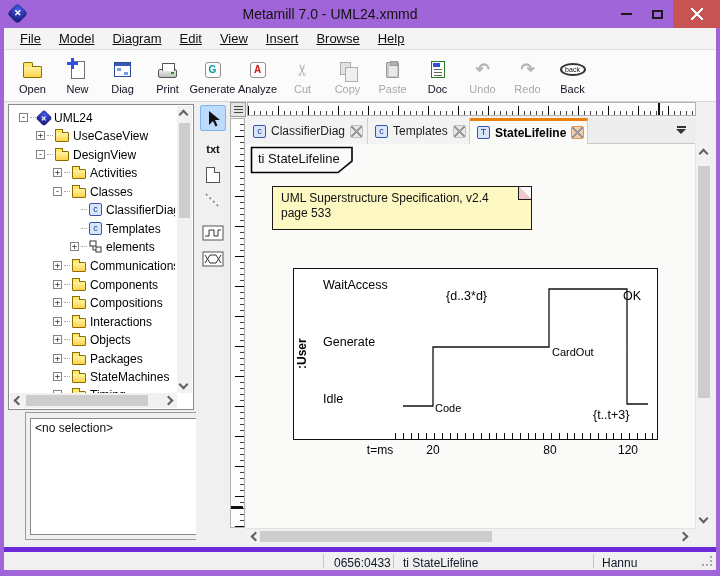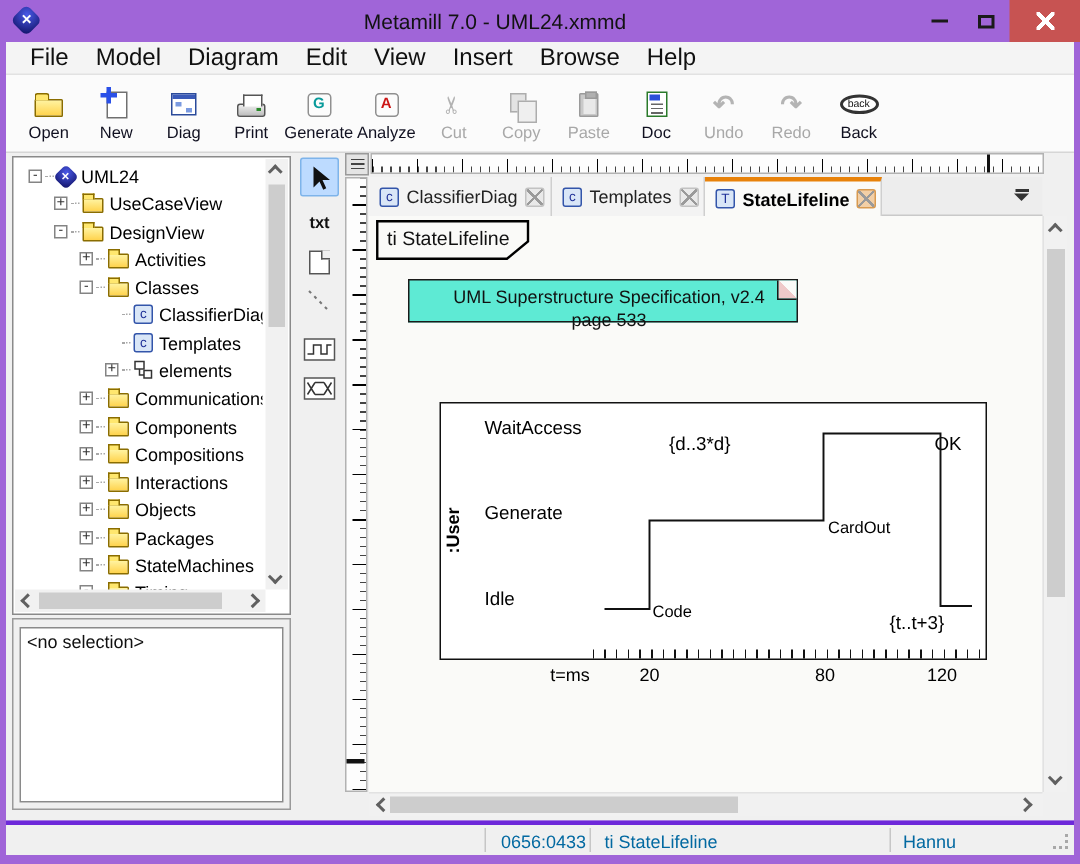--- a/index.html
+++ b/index.html
@@ -25,21 +25,21 @@
   .glyph-min { width:11px; height:2px; background:#1a1a1a; }
   .glyph-max { width:11px; height:9px; border:2px solid #1a1a1a; background:transparent; }
   .glyph-x { width:12px; height:12px;
     background:
       linear-gradient(45deg, transparent 43%, #fff 43% 57%, transparent 57%),
       linear-gradient(135deg, transparent 43%, #fff 43% 57%, transparent 57%); }
   
   .menubar { position:absolute; left:4px; top:28px; width:712px; height:22px;
     background:#F4F4F4; border-bottom:1px solid #E2E2E2;
     display:flex; align-items:center; padding-left:7px; }
-  .menu-item { padding:0 9px; font-size:16px; color:#101010; }
+  .menu-item { padding:0 9px; font-size:13px; color:#101010;text-decoration:underline; }
   
   .toolbar { position:absolute; left:4px; top:50px; width:712px; height:52px;
     background:#FBFBFB; border-bottom:1px solid #D6D6D6;
     display:flex; padding-left:6px; overflow:hidden; }
   .tb-btn { width:45px; flex:0 0 45px; display:flex; flex-direction:column;
     align-items:center; justify-content:center; gap:3px; padding-top:2px; }
   .tb-ico { width:24px; height:22px; position:relative;
     display:flex; align-items:center; justify-content:center; }
   .tb-label { font-size:11px; color:#101020; line-height:11px; }
   .disabled .tb-label { color:#A8A8A8; }
@@ -119,21 +119,21 @@
   
   .vscroll { position:absolute; background:#F1F1F1; }
   .hscroll { position:absolute; background:#F1F1F1; }
   .thumb { position:absolute; background:#CDCDCD; }
   .chev { position:absolute; width:7px; height:7px; border-right:2px solid #606060; border-bottom:2px solid #606060; }
   .chev.up    { transform:rotate(-135deg); }
   .chev.down  { transform:rotate(45deg); }
   .chev.left  { transform:rotate(135deg); }
   .chev.right { transform:rotate(-45deg); }
   
-  .sel-outer { position:absolute; left:8px; top:412px; width:186px; height:128px;
+  .sel-outer { position:absolute; left:25px; top:412px; width:186px; height:128px;
     background:#F0F0F0; border:1px solid #9a9a9a; }
   .sel-inner { position:absolute; left:4px; top:5px; right:4px; bottom:4px;
     background:#fff; border:1px solid #8a8a8a; font-size:12px; color:#111; padding:2px 4px; }
   
   .palette { position:absolute; left:196px; top:102px; width:34px; height:438px; background:#F0F0F0; }
   .pal-btn { position:absolute; left:4px; width:26px; height:26px;
     display:flex; align-items:center; justify-content:center; border-radius:2px; }
   .pal-btn.selected { background:#BDDBFF; border:1px solid #7EB4EA; }
   .p-txt { font-size:11px; font-weight:bold; color:#111; }
   .p-note { width:14px; height:16px; background:#fff; border:1px solid #555; position:relative; }
@@ -173,42 +173,42 @@
   .tab.active .tab-close { background-color:#F2CFA6; border-color:#D89A50; }
   .tab-menu { position:absolute; right:6px; top:6px; width:16px; height:14px;
     display:flex; flex-direction:column; align-items:center; gap:1px; padding-top:2px; }
   .tab-menu b { width:9px; height:2px; background:#333; }
   .tab-menu s { width:0; height:0; border:5px solid transparent; border-top:5px solid #333; border-bottom:none; }
   
   .canvas { position:absolute; left:246px; top:144px; width:449px; height:384px;
     background:#FAFAF8; overflow:hidden; }
   .frame-label-shape { position:absolute; left:4px; top:2px; }
   .frame-label-text { position:absolute; left:12px; top:7px; font-size:13px; color:#111; }
-  .note { position:absolute; left:26px; top:42px; width:260px; height:29px;
-    background:#5eead4; border:1px solid #1a1a1a; padding:4px 0 0 8px;text-align:center; }
+  .note { position:absolute; left:26px; top:42px; width:260px; height:44px;
+    background:#fef9c3; border:1px solid #1a1a1a; padding:4px 0 0 8px; }
   .note .fold { position:absolute; right:0; top:0; width:13px; height:13px;
     background:linear-gradient(225deg, #FAFAF8 0 50%, #EFC9C9 50% 100%);
     border-left:1px solid #1a1a1a; border-bottom:1px solid #1a1a1a; }
   .note-line { font-size:12px; color:#111; line-height:15px; }
   .tframe { position:absolute; left:47px; top:124px; width:365px; height:172px;
     background:#fff; border:1.5px solid #111; }
   .lifeline-name { position:absolute; left:1px; top:52px; height:66px; width:15px;
     writing-mode:vertical-rl; transform:rotate(180deg);
     font-size:12px; font-weight:bold; color:#000; text-align:center; }
   .dlabel { position:absolute; font-size:12.5px; color:#000; white-space:nowrap; }
   .dlabel.small { font-size:11px; }
   .ticks { position:absolute; left:101px; bottom:0; width:259px; height:6px;
     background:repeating-linear-gradient(90deg, #111 0 1px, transparent 1px 7.8px); }
   .axis-label { position:absolute; font-size:12px; color:#000; text-align:center; white-space:nowrap; }
   
   .d-vscroll { left:695px; top:144px; width:16px; height:384px; border-left:1px solid #E2E2E2; }
   .d-hscroll { left:246px; top:528px; width:449px; height:16px; border-top:1px solid #E2E2E2; }
   
   .statusbar { position:absolute; left:4px; top:547px; width:712px; height:23px;
-    background:#F0F0F0; border-top:3px solid #6d28d9; font-size:12px; color:#0369a1; }
+    background:#F0F0F0; border-top:5px solid #6d28d9; font-size:12px; color:#0f172a; }
   .sb-sep { position:absolute; top:2px; bottom:2px; width:1px; background:#C6C6C6; }
   .sb-text { position:absolute; top:0; height:23px; line-height:23px; white-space:nowrap; }
   .grip { position:absolute; right:4px; bottom:4px; width:10px; height:10px;
     background:
       radial-gradient(circle 1.2px, #A8A8A8 98%, transparent) 8px 8px/2px 2px no-repeat,
       radial-gradient(circle 1.2px, #A8A8A8 98%, transparent) 8px 4px/2px 2px no-repeat,
       radial-gradient(circle 1.2px, #A8A8A8 98%, transparent) 4px 8px/2px 2px no-repeat,
       radial-gradient(circle 1.2px, #A8A8A8 98%, transparent) 8px 0/2px 2px no-repeat,
       radial-gradient(circle 1.2px, #A8A8A8 98%, transparent) 0 8px/2px 2px no-repeat; }
 </style>

